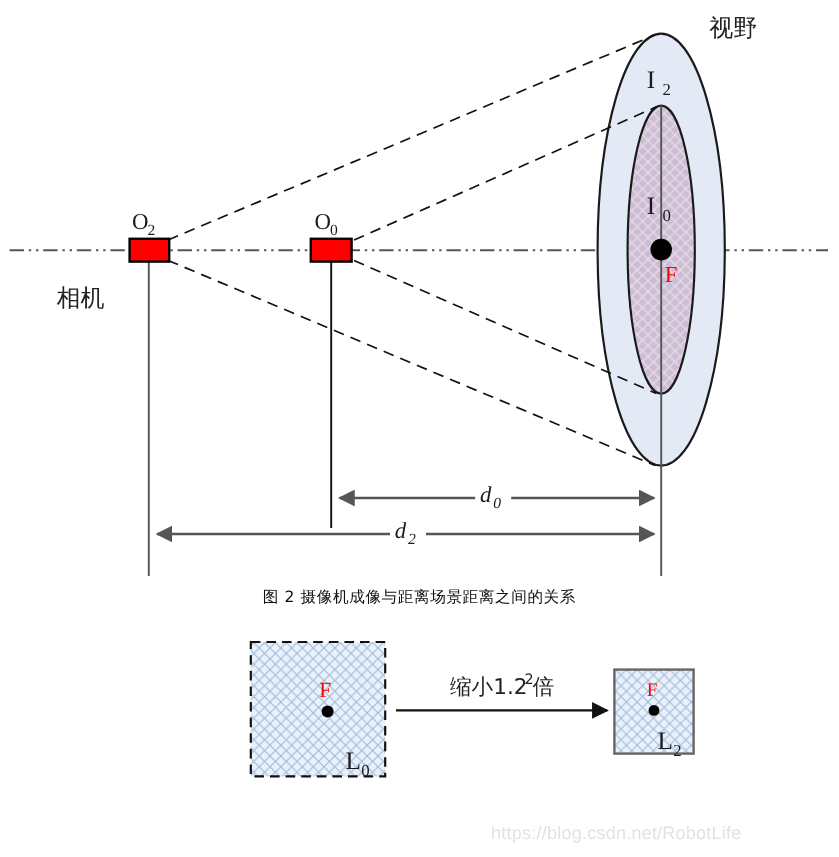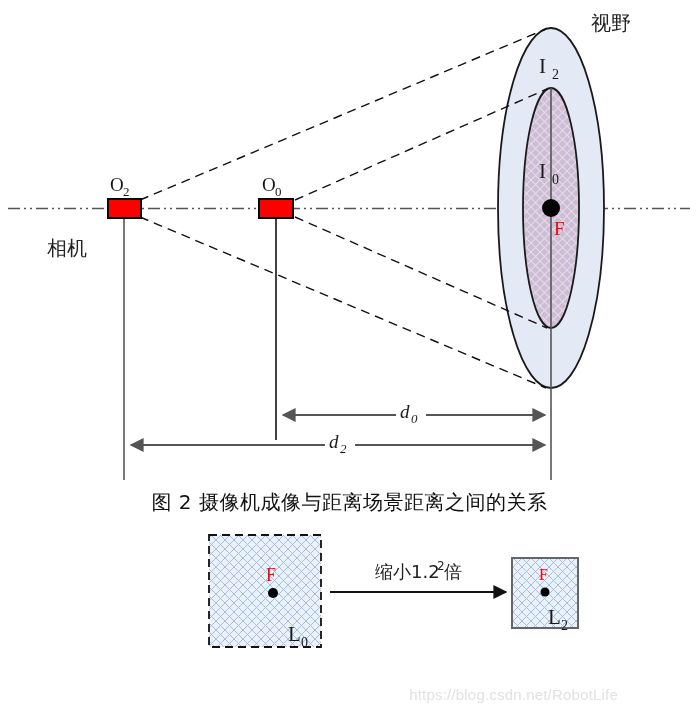--- a/index.html
+++ b/index.html
@@ -32,21 +32,21 @@
     font-family: "DejaVu Sans", "Liberation Sans", sans-serif;
   }
   .serif-label {
     font-family: "Liberation Serif", "DejaVu Serif", serif;
   }
   .caption {
     position: absolute;
     width: 699px;
     text-align: center;
     font-family: "DejaVu Sans", "Liberation Sans", sans-serif;
-    font-size: 20px;
+    font-size: 13px;
     color: #111111;
     letter-spacing: 0.5px;
     white-space: nowrap;
   }
   #caption-fig2 { top: 489px; }
   #caption-fig3 { top: 665px; }
   .watermark {
     position: absolute;
     right: 6px;
     top: 686px;

